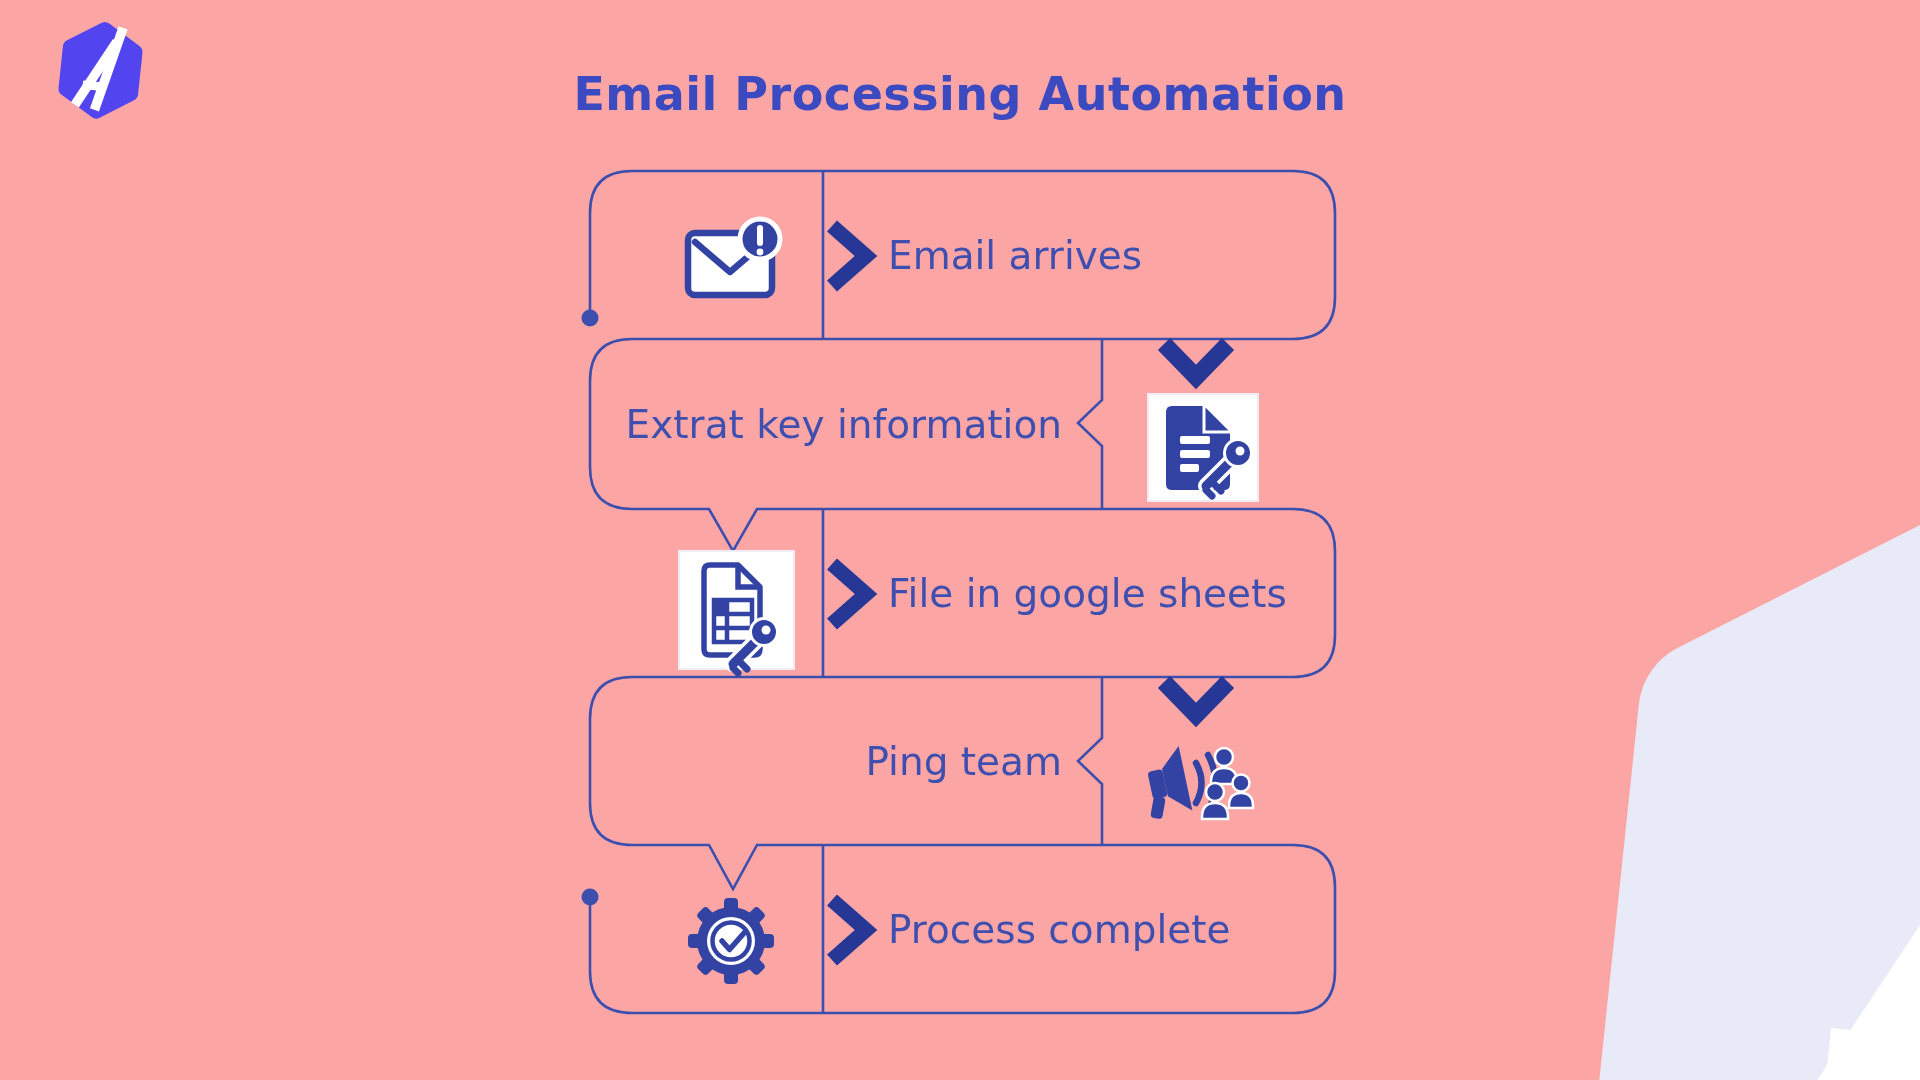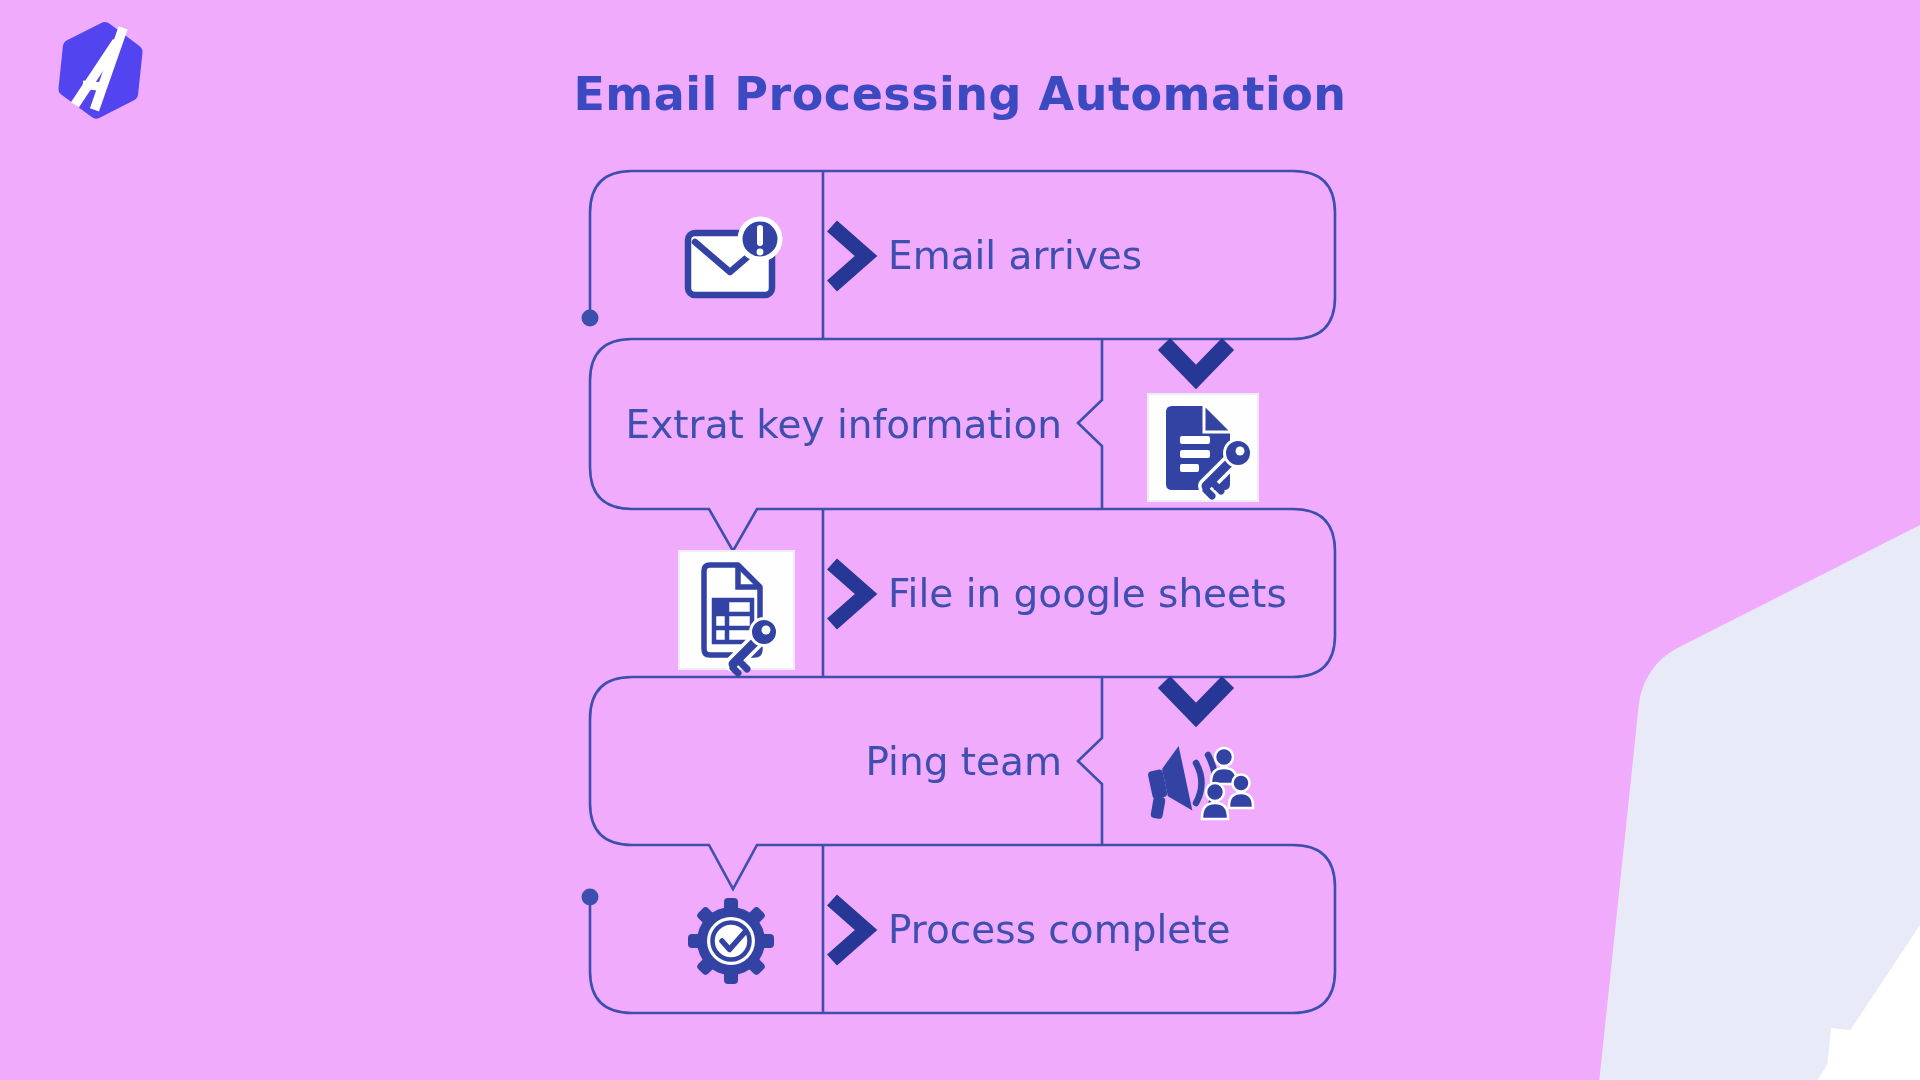--- a/index.html
+++ b/index.html
@@ -1,16 +1,16 @@
 <!DOCTYPE html>
 <html><head>
 <meta charset="utf-8">
 <style>
   html,body{margin:0;padding:0;background:#fff;}
-  .stage{position:relative;width:1920px;height:1080px;overflow:hidden;background:#f0abfc;
+  .stage{position:relative;width:1920px;height:1080px;overflow:hidden;background:#fca5a5;
          font-family:"DejaVu Sans","Liberation Sans",sans-serif;}
   svg{position:absolute;inset:0;display:block;}
   text{font-family:"DejaVu Sans","Liberation Sans",sans-serif;}
   .title-text{font-size:46px;font-weight:bold;fill:#3b4ac1;letter-spacing:.5px;}
   .step-text{font-size:39px;fill:#3f4fb0;}
 </style>
 </head>
 <body>
 
 <div class="stage">

